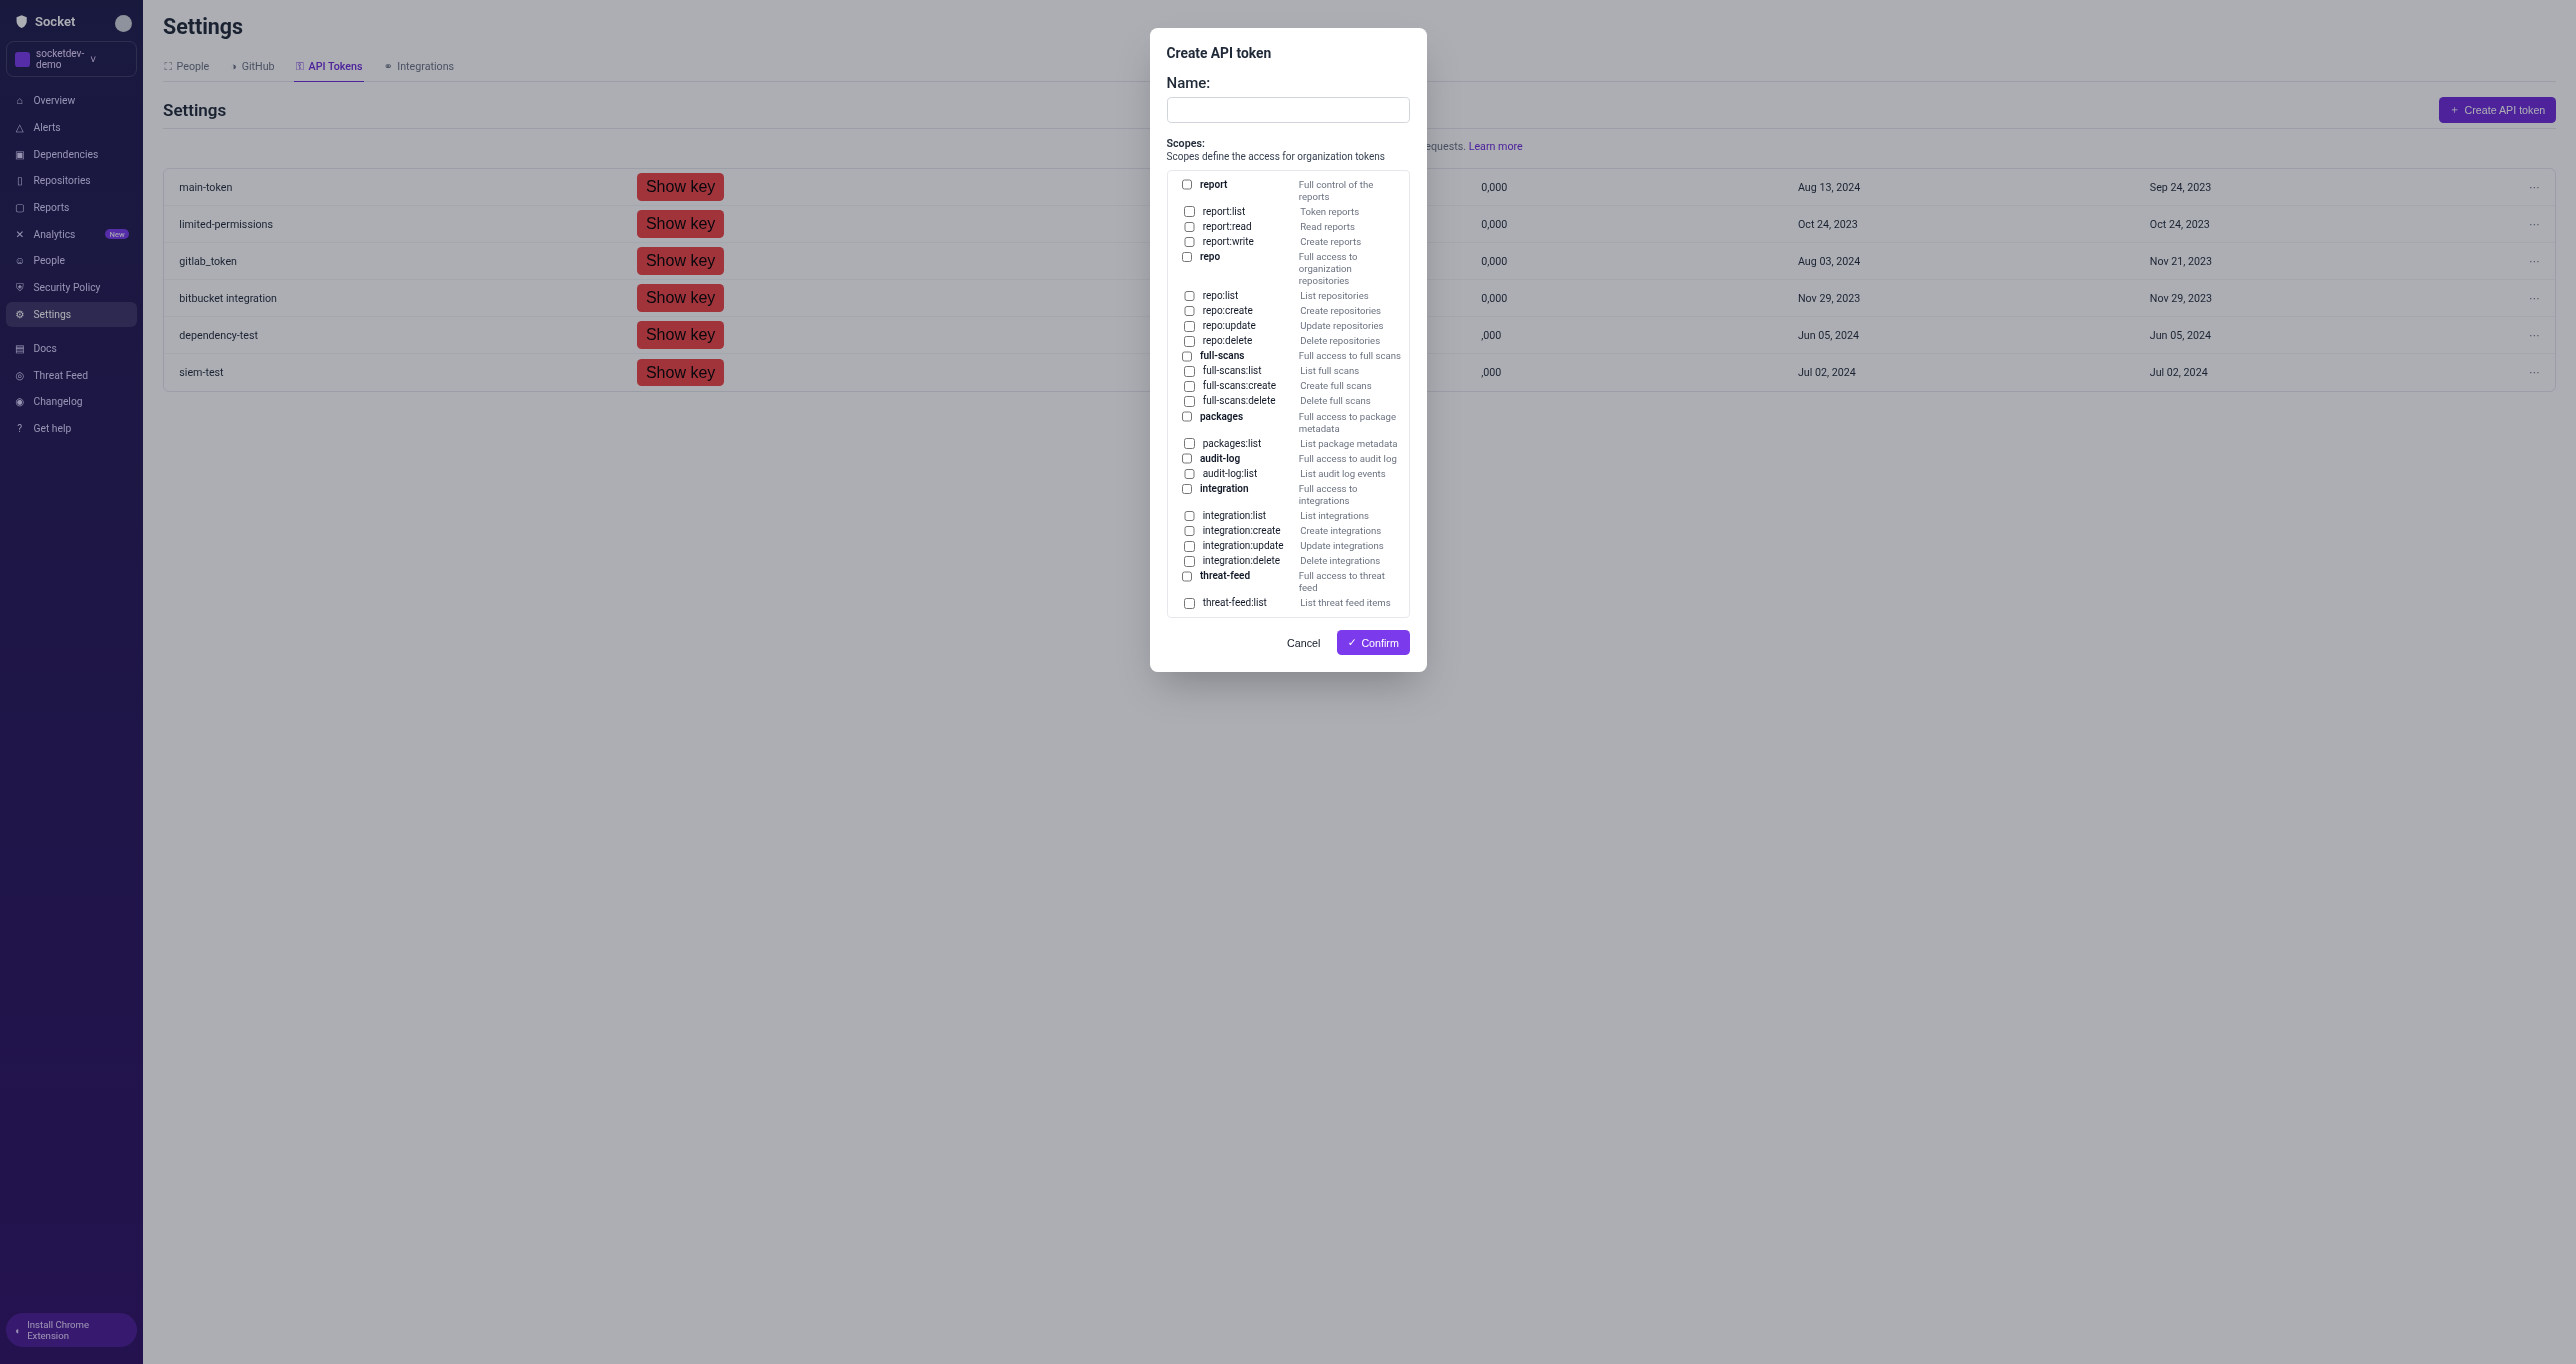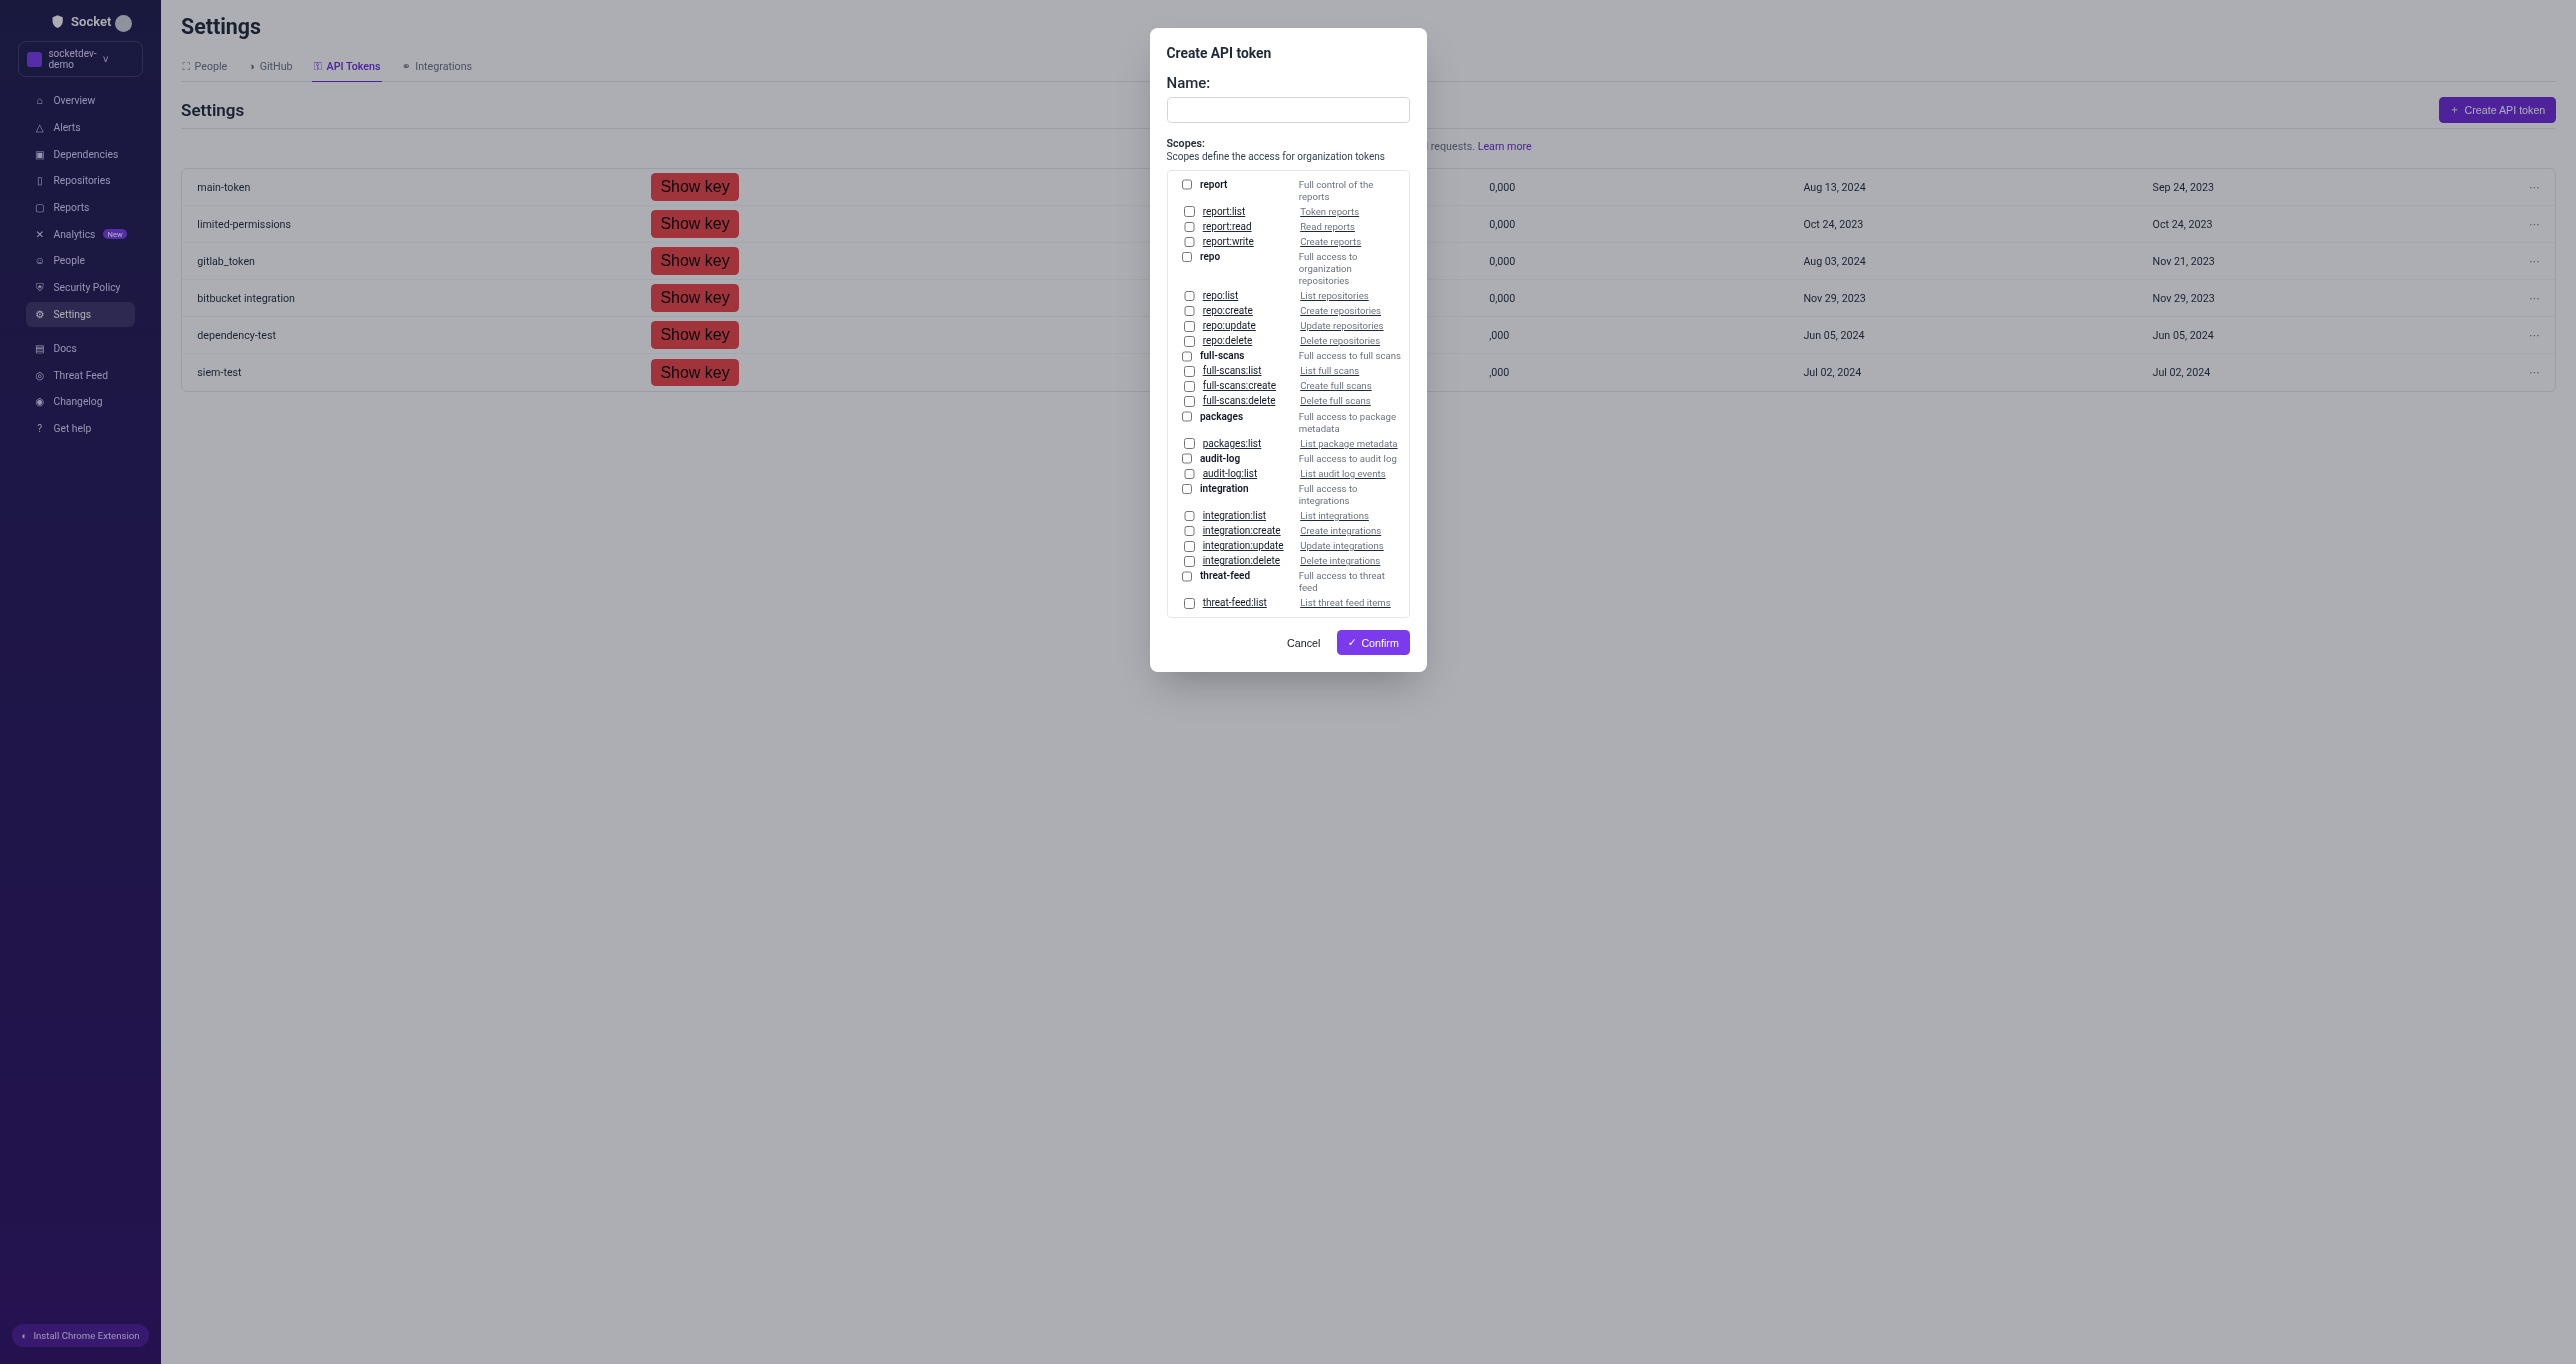--- a/index.html
+++ b/index.html
@@ -1,18 +1,18 @@
 <!DOCTYPE html>
 <html style="font-size:12.2px"><head>
 <meta charset="utf-8">
 <style>
 * { box-sizing: border-box; margin: 0; padding: 0; }
 body { font-family: -apple-system, BlinkMacSystemFont, "Segoe UI", Roboto, sans-serif; font-size: 10.7px; color: #1f2937; background: #fff; overflow: hidden; }
 .app { display: flex; height: 100vh; width: 100vw; }
-.sidebar { width: 161px; background: linear-gradient(180deg, #1e1b4b 0%, #2e1065 100%); color: #e9d5ff; display: flex; flex-direction: column; padding: 9.2px 6.1px; align-items: center; }
+.sidebar { width: 143px; background: linear-gradient(180deg, #1e1b4b 0%, #2e1065 100%); color: #e9d5ff; display: flex; flex-direction: column; padding: 9.2px 6.1px; }
 .brand { display: flex; align-items: center; gap: 6.1px; padding: 4.6px 7.6px; margin-bottom: 7.6px; color: #fff; font-weight: 600; font-size: 13px; }
 .brand svg { width: 15.3px; height: 15.3px; }
 .avatar-top { display: flex; justify-content: flex-end; position: absolute; top: 15.3px; left: 115px; }
 .avatar-top .circle { width: 17px; height: 17px; border-radius: 50%; background: #d1d5db; }
 .org-select { display: flex; align-items: center; gap: 6.1px; padding: 6.1px 7.6px; border: 0.8px solid rgba(255,255,255,0.15); border-radius: 7.6px; margin-bottom: 10.7px; cursor: pointer; }
 .org-select .org-avatar { width: 15.3px; height: 15.3px; border-radius: 3.1px; background: #7c3aed; }
 .org-select span { flex: 1; font-size: 10px; }
 .nav { display: flex; flex-direction: column; gap: 1.5px; }
 .nav-item { display: flex; align-items: center; gap: 7.6px; padding: 6.1px 7.6px; border-radius: 6.1px; font-size: 10.3px; color: #ddd6fe; cursor: pointer; }
 .nav-item.active { background: rgba(255,255,255,0.12); color: #fff; }
@@ -44,21 +44,21 @@
 
 .backdrop { position: fixed; inset: 0; background: rgba(17,24,39,0.35); display: flex; align-items: flex-start; justify-content: center; padding-top: 27.5px; }
 .modal { width: 277px; background: #fff; border-radius: 7.6px; box-shadow: 0 19px 38px -9.2px rgba(0,0,0,0.25); padding: 17px; }
 .modal h3 { font-size: 13.8px; font-weight: 700; margin-bottom: 13.8px; }
 .modal label { font-size: 15px; font-weight: 500; display: block; margin-bottom: 4.6px; }
 .modal input[type=text] { width: 100%; border: 0.8px solid #d1d5db; border-radius: 4.6px; padding: 6.1px 7.6px; font-size: 10.7px; margin-bottom: 13.8px; }
 .scopes-label { font-weight: 600; margin-bottom: 1.5px; }
 .scopes-desc { font-size: 10px; color: #374151; margin-bottom: 7.6px; }
 .scope-box { border: 0.8px solid #e5e7eb; border-radius: 4.6px; padding: 7.6px 6.1px; display: flex; flex-direction: column; gap: 3.1px; }
 .scope-row { display: grid; grid-template-columns: 13.8px 1fr 1.1fr; gap: 4.6px; align-items: flex-start; font-size: 10px; padding-left: 8px; }
-.scope-row.child { padding-left: 10.7px; grid-template-columns: 13.8px 1fr 1.1fr; text-decoration: underline; }
+.scope-row.child { padding-left: 10.7px; grid-template-columns: 13.8px 1fr 1.1fr; }
 .scope-row .name { font-weight: 600; color: #111827; }
 .scope-row.child .name { font-weight: 400; }
 .scope-row .help { color: #6b7280; font-size: 9.6px; line-height: 1.25; }
 .scope-row input[type=checkbox] { width: 10.7px; height: 10.7px; margin-top: 0.8px; cursor: pointer; accent-color: #6d28d9; }
 .modal-actions { display: flex; justify-content: flex-end; gap: 7.6px; margin-top: 12.2px; }
 .btn-ghost { background: transparent; border: none; font-size: 10.7px; padding: 6.1px 9.2px; cursor: pointer; color: #111827; }
 .btn-confirm { background: #7c3aed; color: #fff; border: none; border-radius: 4.6px; padding: 6.1px 10.7px; font-size: 10.7px; display: inline-flex; align-items: center; gap: 4.6px; cursor: pointer; }
 </style>
 </head>
 <body>

